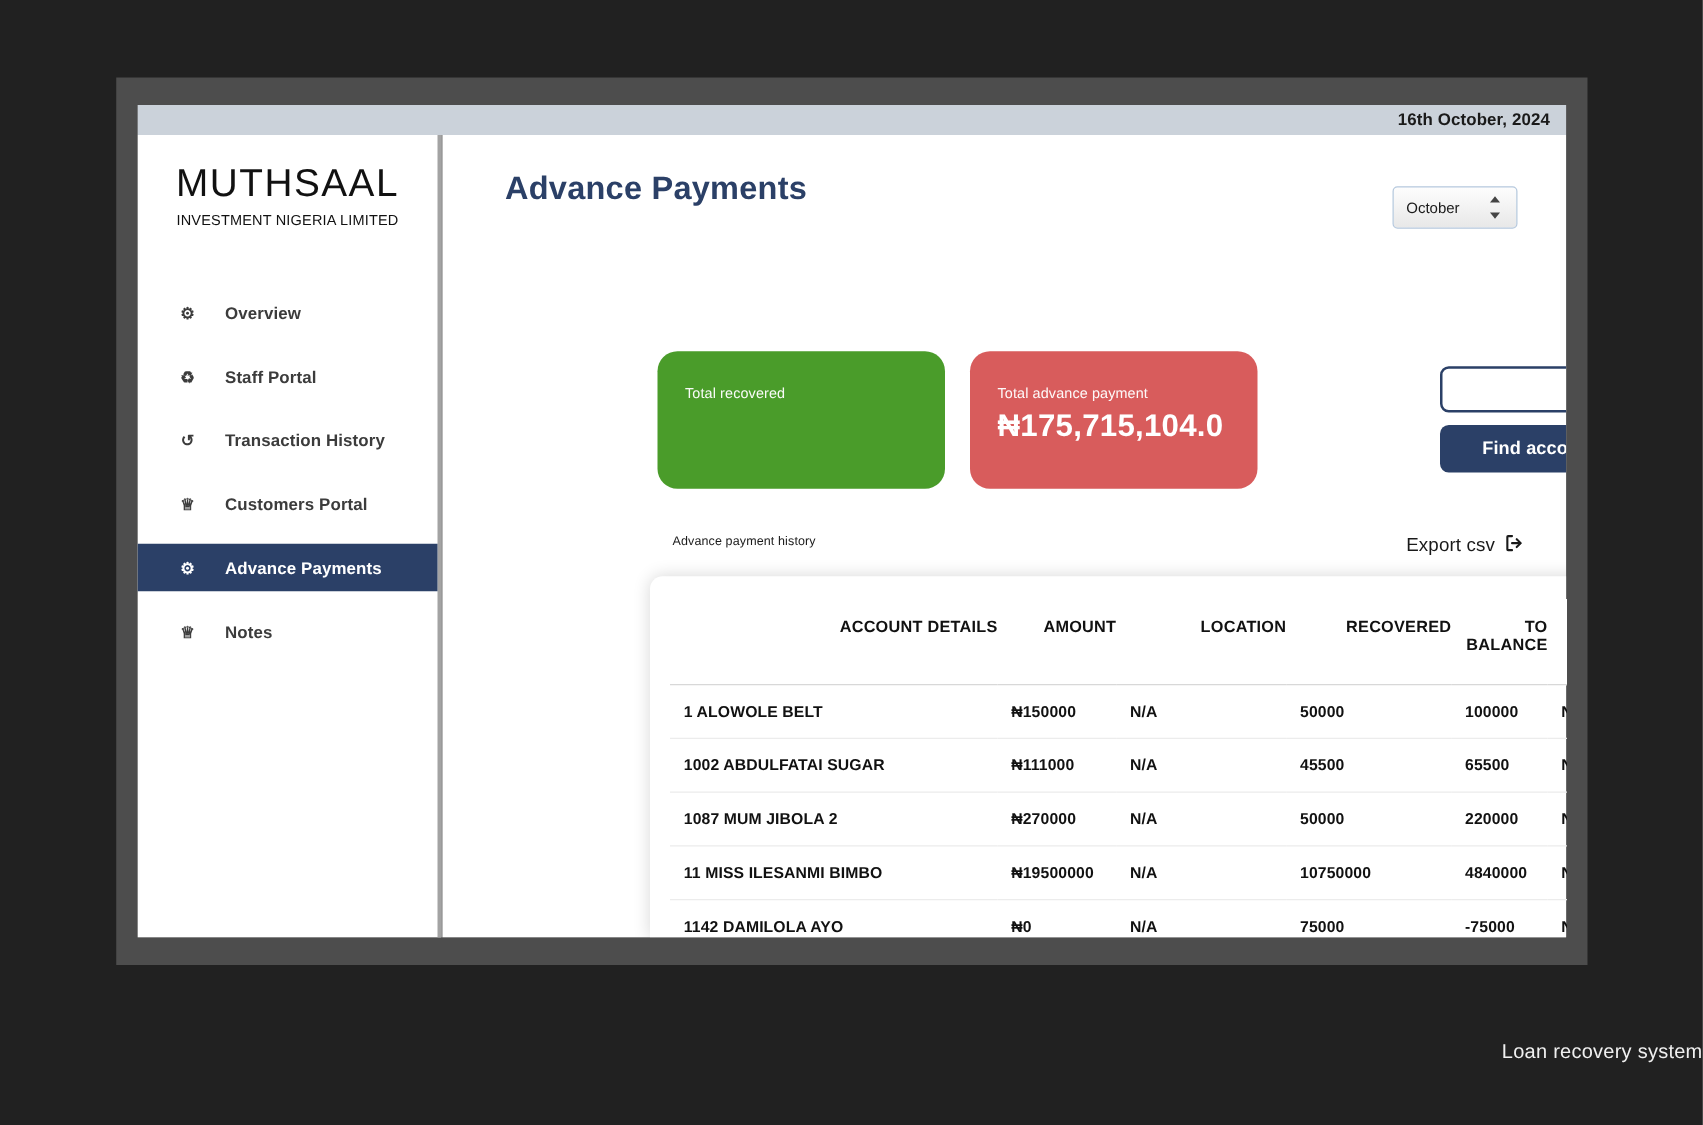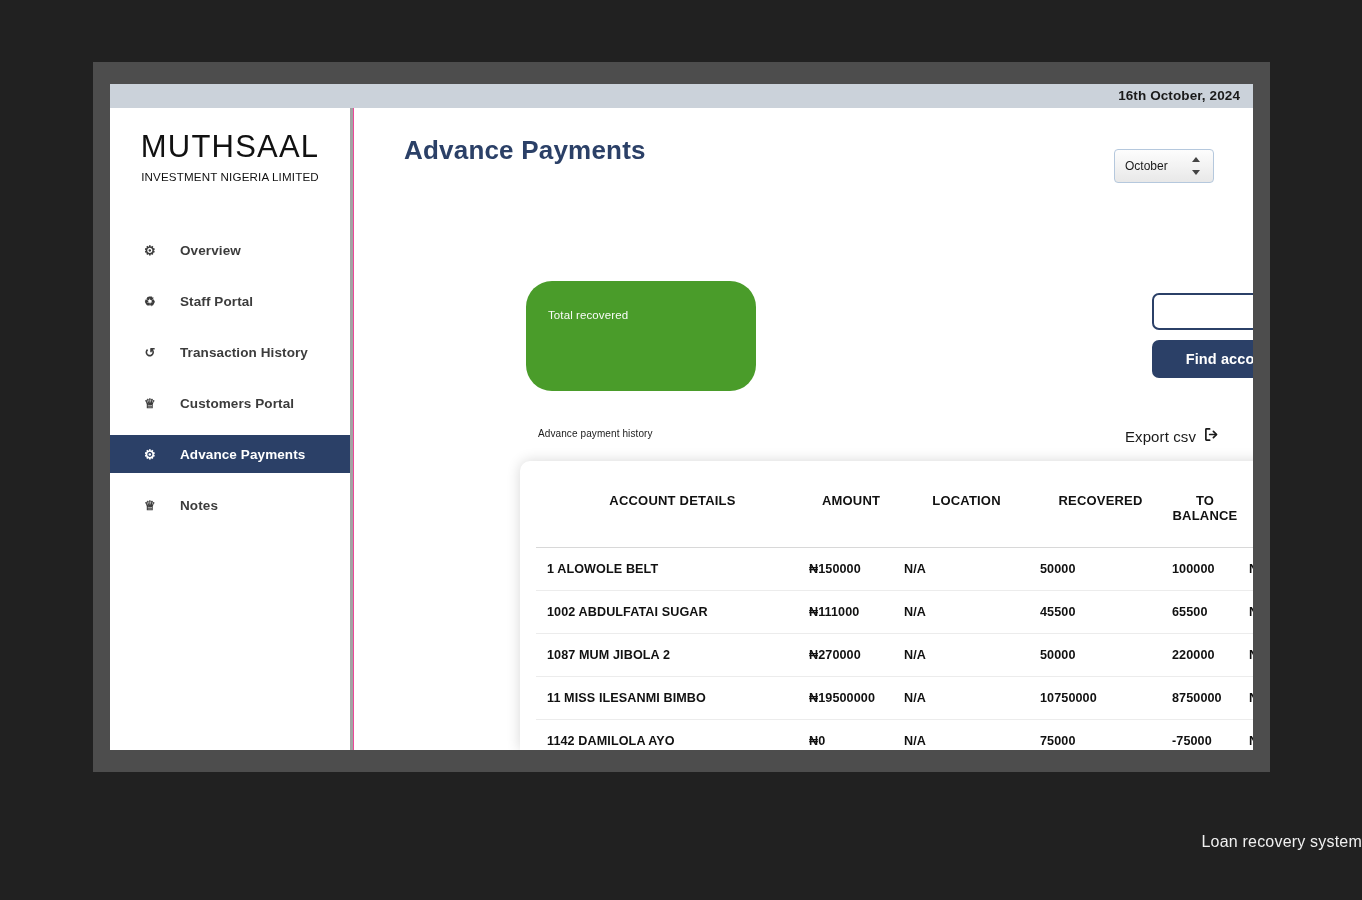--- a/index.html
+++ b/index.html
@@ -26,21 +26,21 @@
     height: 710px;
     background: #4d4d4d;
   }
 
   #app-window {
     position: absolute;
     left: 17px;
     top: 22px;
     width: 1143px;
     height: 666px;
-    background: #ec4899;
+    background: #737373;
     overflow: hidden;
   }
 
   
   #top-bar {
     position: absolute;
     left: 0;
     top: 0;
     width: 100%;
     height: 24px;
@@ -172,21 +172,21 @@
   }
   #select-arrows .up { border-bottom: 5px solid #444; }
   #select-arrows .down { border-top: 5px solid #444; }
 
   
   .stat-card {
     position: absolute;
     top: 173px;
     width: 230px;
     height: 110px;
-    border-radius: 26px;
+    border-radius: 16px;
     padding: 28px 0 4px 22px;
     color: #ffffff;
   }
   #card-recovered { left: 172px; background: #4a9c2a; }
   #card-advance   { left: 422px; background: #d85c5c; }
 
   .stat-label {
     font-size: 11.5px;
     font-weight: normal;
     letter-spacing: .1px;
@@ -282,21 +282,21 @@
     background: #bdbdbd;
     border-radius: 4px;
   }
 
   table {
     border-collapse: collapse;
     width: 760px;
     table-layout: fixed;
   }
   thead th {
-    text-align: center;
+    text-align: right;
     font-size: 13px;
     font-weight: bold;
     color: #111111;
     letter-spacing: .2px;
     padding: 14px 0 24px 11px;
     border-bottom: 1px solid #d8d8d8;
     vertical-align: top;
     background: #ffffff;
   }
   tbody td {
@@ -377,20 +377,24 @@
       <div id="page-title">Advance Payments</div>
 
       <select id="month-select"><option value="January">January</option><option value="February">February</option><option value="March">March</option><option value="April">April</option><option value="May">May</option><option value="June">June</option><option value="July">July</option><option value="August">August</option><option value="September">September</option><option value="October" selected="">October</option><option value="November">November</option><option value="December">December</option></select>
       <div id="select-arrows">
         <span class="up"></span>
           <span class="down"></span>
       </div>
 
       <div class="stat-card" id="card-recovered">
         <div class="stat-label">Total recovered</div>
+      </div>
+      <div class="stat-card" id="card-advance">
+        <div class="stat-label">Total advance payment</div>
+        <div class="stat-value">₦175,715,104.0</div>
       </div>
 
       <input id="account-input" type="text" placeholder="" style="">
       <button id="find-account-button">Find account</button>
 
       <div id="table-section-title">Advance payment history</div>
       <div id="export-csv">
         <span>Export csv</span>
         <span>
           <svg width="15" height="15" viewBox="0 0 16 16" fill="none">
@@ -445,21 +449,21 @@
                   <td>N/A</td>
                   <td>50000</td>
                   <td>220000</td>
                   <td>N/A</td>
                 </tr>
                 <tr>
                   <td>11 MISS ILESANMI BIMBO</td>
                   <td>₦19500000</td>
                   <td>N/A</td>
                   <td>10750000</td>
-                  <td>8750000</td>
+                  <td>4840000</td>
                   <td>N/A</td>
                 </tr>
                 <tr>
                   <td>1142 DAMILOLA AYO</td>
                   <td>₦0</td>
                   <td>N/A</td>
                   <td>75000</td>
                   <td>-75000</td>
                   <td>N/A</td>
                 </tr>

